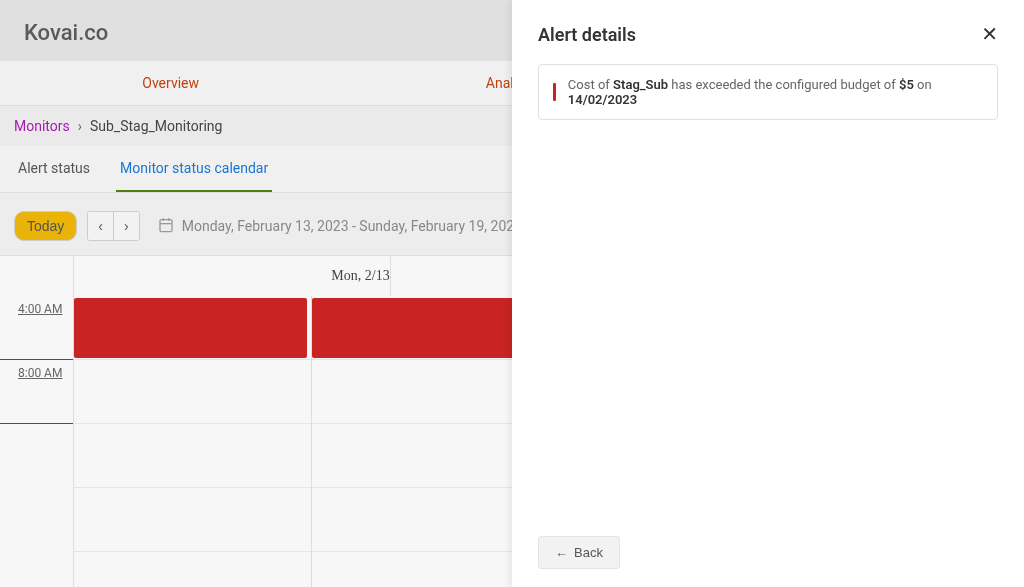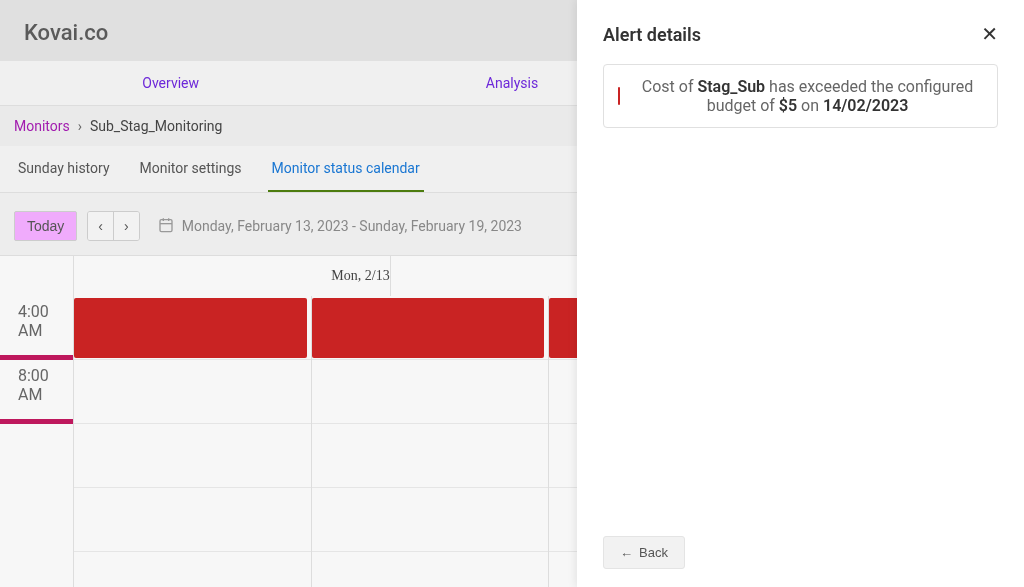--- a/index.html
+++ b/index.html
@@ -36,21 +36,21 @@
     .nav-tabs-top {
       display: flex;
       background: #f0f0f0;
       border-bottom: 1px solid #ddd;
     }
     .nav-tab-top {
       flex: 1;
       text-align: center;
       padding: 14px 0;
       font-size: 14px;
-      color: #6d28d9;
+      color: #c2410c;
       cursor: pointer;
     }
     .nav-tab-top.last {
       background: #d8d8d8;
       border-bottom: 2px solid #1976d2;
     }
     .breadcrumb-bar {
       padding: 12px 14px;
       background: #eaeaea;
       display: flex;
@@ -88,26 +88,26 @@
       border-bottom: 2px solid #4d7c0f;
     }
     .calendar-toolbar {
       display: flex;
       align-items: center;
       gap: 10px;
       padding: 18px 14px 14px 14px;
       background: #ededed;
     }
     .btn-today {
-      background: #f0abfc;
+      background: #eab308;
       border: 1px solid #ccc;
       padding: 6px 12px;
       font-size: 14px;
       color: #555;
-      border-radius: 2px;
+      border-radius: 10px;
       cursor: pointer;
     }
     .nav-arrows {
       display: flex;
       border: 1px solid #ccc;
       border-radius: 3px;
       overflow: hidden;
     }
     .nav-arrow {
       background: #f2f2f2;
@@ -149,24 +149,25 @@
       flex: 1;
       overflow: hidden;
       background: #f7f7f7;
     }
     .time-labels {
       width: 74px;
       border-right: 1px solid #ddd;
     }
     .time-label {
       height: 64px;
-      font-size: 16px;
+      font-size: 12px;
       color: #666;
       padding: 6px 8px 0 18px;
-      border-bottom: 5px solid #be185d;
+      border-bottom: 1px solid #be185d;
+      text-decoration: underline;
     }
     .days-columns {
       display: flex;
       flex: 1;
     }
     .day-column {
       flex: 1;
       border-right: 1px solid #ddd;
       position: relative;
     }
@@ -193,21 +194,21 @@
       border-right: 1px solid #ddd;
       height: 40px;
     }
     
     
     .side-panel {
       position: absolute;
       top: 0;
       right: 0;
       bottom: 0;
-      width: 447px;
+      width: 512px;
       background: #fff;
       display: flex;
       flex-direction: column;
       box-shadow: -2px 0 8px rgba(0,0,0,0.08);
     }
     .panel-header {
       display: flex;
       justify-content: space-between;
       align-items: center;
       padding: 22px 26px 18px 26px;
@@ -237,23 +238,22 @@
       gap: 12px;
       align-items: center;
     }
     .alert-stripe {
       width: 3px;
       height: 18px;
       background: #c92323;
       border-radius: 1px;
     }
     .alert-text {
-      font-size: 16px;
+      font-size: 13px;
       color: #666;
-      text-align: center;
     }
     .alert-text .bold {
       font-weight: 600;
       color: #333;
     }
     .panel-footer {
       padding: 14px 26px 18px 26px;
     }
     .back-btn {
       background: #f2f2f2;
@@ -282,22 +282,21 @@
     <div class="nav-tab-top last"></div>
   </div>
 
   <div class="breadcrumb-bar">
     <span class="breadcrumb-link">Monitors</span>
     <span class="breadcrumb-sep">›</span>
     <span class="breadcrumb-current">Sub_Stag_Monitoring</span>
   </div>
 
   <div class="sub-tabs">
-    <div class="sub-tab">Sunday history</div>
-    <div class="sub-tab">Monitor settings</div>
+    <div class="sub-tab">Alert status</div>
     <div class="sub-tab active">Monitor status calendar</div>
   </div>
 
   <div class="calendar-toolbar">
     <button class="btn-today">Today</button>
     <div class="nav-arrows">
       <button class="nav-arrow">‹</button>
       <button class="nav-arrow">›</button>
     </div>
     <div class="date-range">

